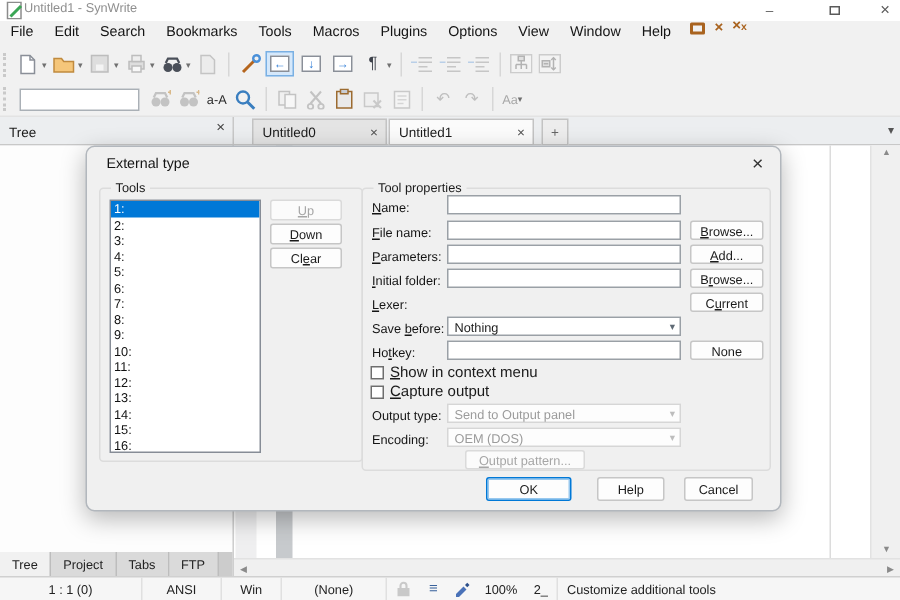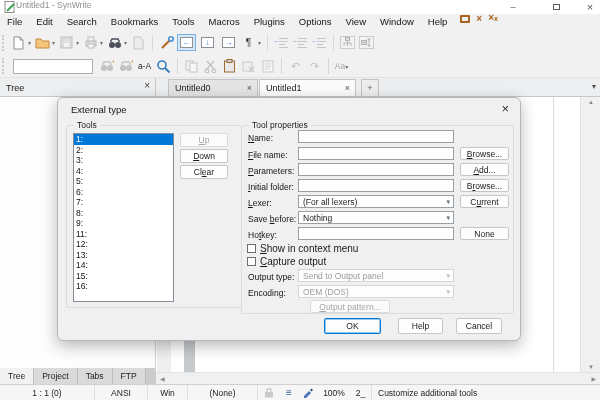--- a/index.html
+++ b/index.html
@@ -391,20 +391,21 @@
     <div class="listbox">
         <div class="li selected">1:</div>
         <div class="li">2:</div>
         <div class="li">3:</div>
         <div class="li">4:</div>
         <div class="li">5:</div>
         <div class="li">6:</div>
         <div class="li">7:</div>
         <div class="li">8:</div>
         <div class="li">9:</div>
+        <div class="li">10:</div>
         <div class="li">11:</div>
         <div class="li">12:</div>
         <div class="li">13:</div>
         <div class="li">14:</div>
         <div class="li">15:</div>
         <div class="li">16:</div>
       </div>
     <button class="btn disabled" style="left:122px;top:35px;width:48px;height:14px"><u>U</u>p</button>
     <button class="btn" style="left:122px;top:51px;width:48px;height:14px"><u>D</u>own</button>
     <button class="btn" style="left:122px;top:67px;width:48px;height:14px">Cl<u>e</u>ar</button>
@@ -422,24 +423,20 @@
 
     <span class="flabel" style="left:190px;top:68px"><u>P</u>arameters:</span>
     <input class="txt" style="left: 240px; top: 65px; width: 156px;" value="">
     <button class="btn" style="left:402px;top:65px;width:49px;height:13px"><u>A</u>dd...</button>
 
     <span class="flabel" style="left:190px;top:84px"><u>I</u>nitial folder:</span>
     <input class="txt" style="left: 240px; top: 81px; width: 156px;" value="">
     <button class="btn" style="left:402px;top:81px;width:49px;height:13px">B<u>r</u>owse...</button>
 
     <span class="flabel" style="left:190px;top:100px"><u>L</u>exer:</span>
-    <div class="dd" style="left:240px;top:97px;width:156px">
-      <span>(For all lexers)</span>
-      <span class="chev">▾</span>
-    </div>
     <button class="btn" style="left:402px;top:97px;width:49px;height:13px">C<u>u</u>rrent</button>
 
     <span class="flabel" style="left:190px;top:116px">Save <u>b</u>efore:</span>
     <div class="dd" style="left:240px;top:113px;width:156px">
       <span>Nothing</span>
       <span class="chev">▾</span>
     </div>
 
     <span class="flabel" style="left:190px;top:132px">Ho<u>t</u>key:</span>
     <input class="txt" style="left: 240px; top: 129px; width: 156px;" value="">

